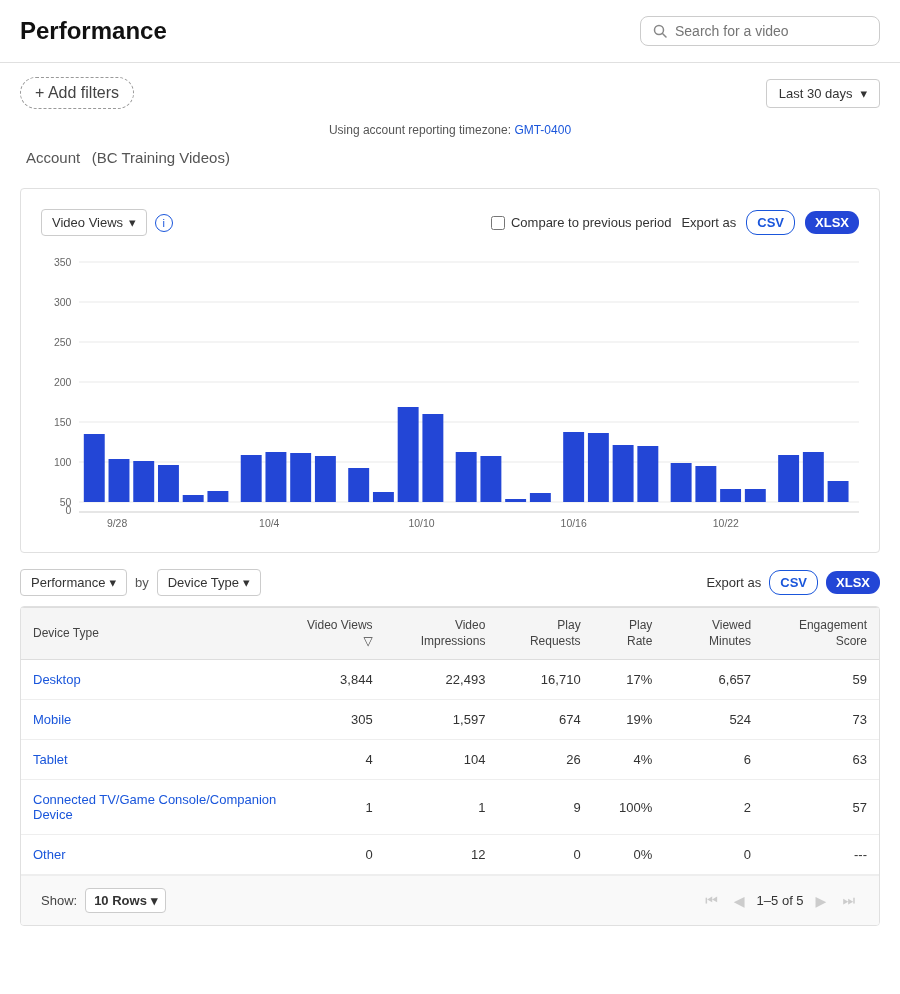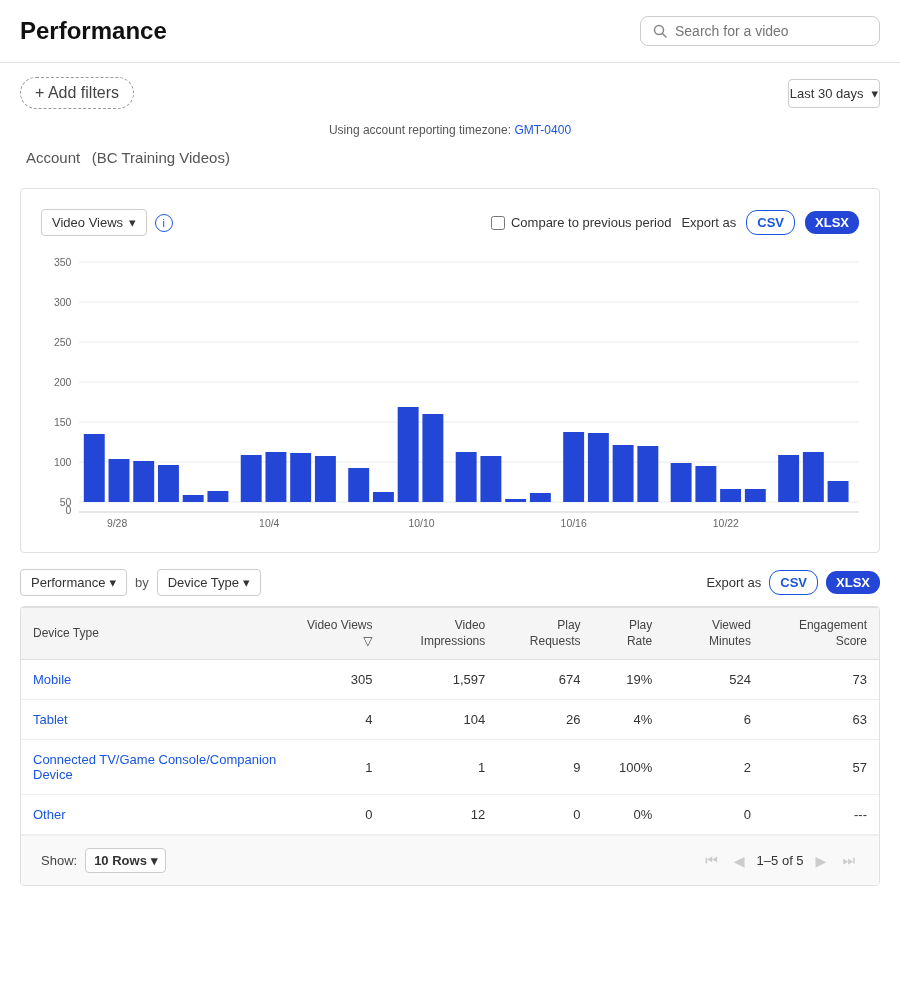--- a/index.html
+++ b/index.html
@@ -8,21 +8,21 @@
     
     .header { display: flex; align-items: center; justify-content: space-between; padding: 16px 20px; border-bottom: 1px solid #e0e0e0; }
     .header-title { font-size: 24px; font-weight: 700; color: #111; }
     .search-box { display: flex; align-items: center; border: 1px solid #ccc; border-radius: 8px; padding: 6px 12px; width: 240px; gap: 8px; }
     .search-box input { border: none; outline: none; font-size: 14px; color: #999; width: 100%; background: transparent; }
     .search-icon-svg { color: #888; flex-shrink: 0; }
     
     
     .toolbar { display: flex; align-items: center; justify-content: space-between; padding: 14px 20px; }
     .add-filters-btn { display: flex; align-items: center; gap: 6px; border: 1px dashed #999; border-radius: 20px; padding: 6px 14px; background: transparent; cursor: pointer; font-size: 16px; color: #444; }
-    .date-range-select { display: flex; align-items: flex-end; gap: 8px; border: 1px solid #ccc; border-radius: 4px; padding: 6px 1px; background: #fff; cursor: pointer; font-size: 13px; }
+    .date-range-select { display: flex; align-items: flex-end; gap: 8px; border: 1px solid #ccc; border-radius: 4px; padding: 6px 12px; background: #fff; cursor: pointer; font-size: 13px; }
     
     
     .timezone-note { text-align: center; padding: 0 20px 8px; font-size: 12px; color: #555; }
     .timezone-note a { color: #1a56db; text-decoration: none; }
     
     
     .account-section { padding: 0 20px 10px; }
     .account-title { font-size: 20px; font-weight: 700; color: #111; }
     .account-title span { font-weight: 400; font-size: 15px; color: #555; margin-left: 6px; }
     
@@ -226,20 +226,29 @@
           <th>Video Views ▽</th>
           <th>Video Impressio­ns</th>
           <th>Play Requests</th>
           <th>Play Rate</th>
           <th>Viewed Minutes</th>
           <th>Engagem­ent Score</th>
         </tr>
       </thead>
       <tbody>
         <tr>
+          <td><a class="link-cell">Desktop</a></td>
+          <td>3,844</td>
+          <td>22,493</td>
+          <td>16,710</td>
+          <td>17%</td>
+          <td>6,657</td>
+          <td>59</td>
+        </tr>
+        <tr>
           <td><a class="link-cell">Mobile</a></td>
           <td>305</td>
           <td>1,597</td>
           <td>674</td>
           <td>19%</td>
           <td>524</td>
           <td>73</td>
         </tr>
         <tr>
           <td><a class="link-cell">Tablet</a></td>

